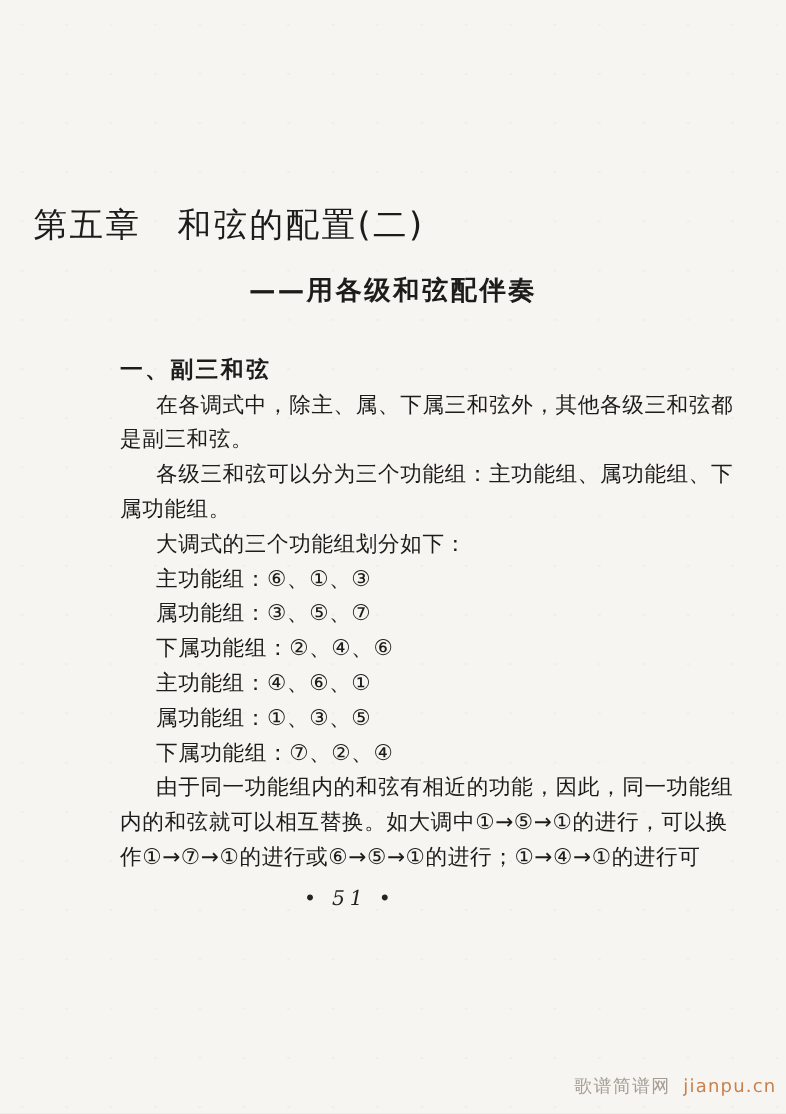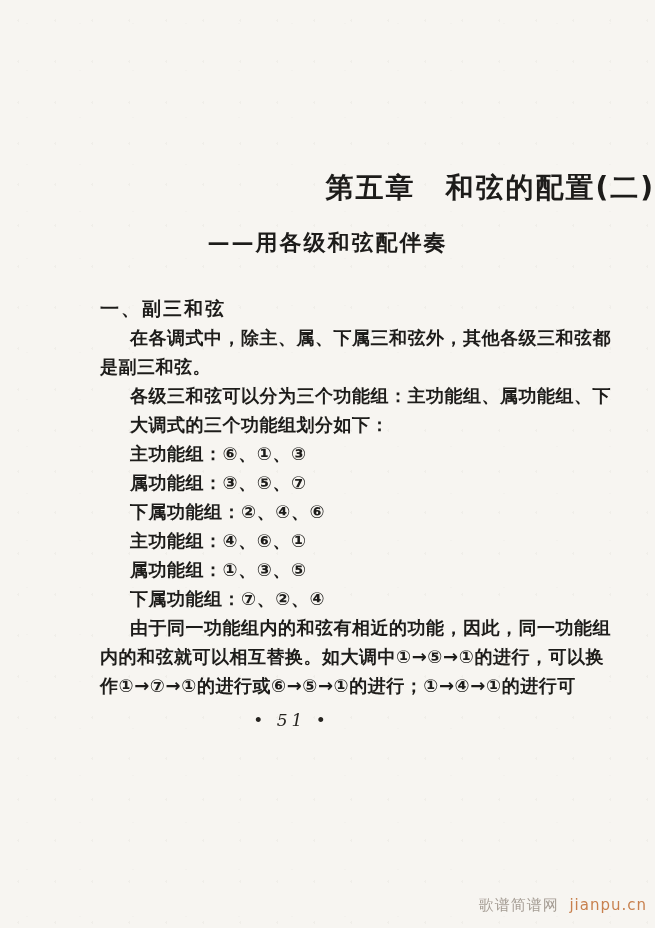--- a/index.html
+++ b/index.html
@@ -17,41 +17,42 @@
       radial-gradient(#f0eee9 1px, transparent 1px),
       radial-gradient(#f3f1ed 1px, transparent 1px);
     background-size: 37px 41px, 53px 47px;
     color: #1d1c1a;
     font-family: "DejaVu Sans", "Liberation Sans", sans-serif;
     overflow: hidden;
   }
   .title {
     margin: 0;
     padding-top: 170px;
-    text-align: right;
+    text-align: left;
     font-size: 28px;
     line-height: 36px;
-    font-weight: 700;
+    font-weight: 400;
     letter-spacing: 2px;
+    padding-left: 28px;
   }
   .subtitle {
     margin: 22px 0 12px 0;
     text-align: center;
     font-size: 22px;
     line-height: 30px;
     font-weight: 700;
     letter-spacing: 2px;
   }
   .content {
     margin: 36px 55px 0 100px; 
   }
   .line {
     font-size: 18px;
     line-height: 29px;
-    font-weight: 700;
+    font-weight: 400;
     white-space: nowrap;
     letter-spacing: 0.5px;
   }
   .line.heading {
     font-size: 19px;
     font-weight: 800;
     letter-spacing: 2px;
     margin-top: 24px;
   }
   .line.indent {
@@ -83,20 +84,21 @@
 
   <h1 class="title">第五章　和弦的配置(二)</h1>
 
   <h2 class="subtitle">——用各级和弦配伴奏</h2>
 
   <div class="content">
     <div class="line heading">一、副三和弦</div>
     <div class="line indent">在各调式中，除主、属、下属三和弦外，其他各级三和弦都</div>
     <div class="line">是副三和弦。</div>
     <div class="line indent">各级三和弦可以分为三个功能组：主功能组、属功能组、下</div>
+    <div class="line">属功能组。</div>
     <div class="line indent">大调式的三个功能组划分如下：</div>
     <div class="line indent">主功能组：⑥、①、③</div>
     <div class="line indent">属功能组：③、⑤、⑦</div>
     <div class="line indent">下属功能组：②、④、⑥</div>
     <div class="line indent">主功能组：④、⑥、①</div>
     <div class="line indent">属功能组：①、③、⑤</div>
     <div class="line indent">下属功能组：⑦、②、④</div>
     <div class="line indent">由于同一功能组内的和弦有相近的功能，因此，同一功能组</div>
     <div class="line">内的和弦就可以相互替换。如大调中①→⑤→①的进行，可以换</div>
     <div class="line">作①→⑦→①的进行或⑥→⑤→①的进行；①→④→①的进行可</div>

